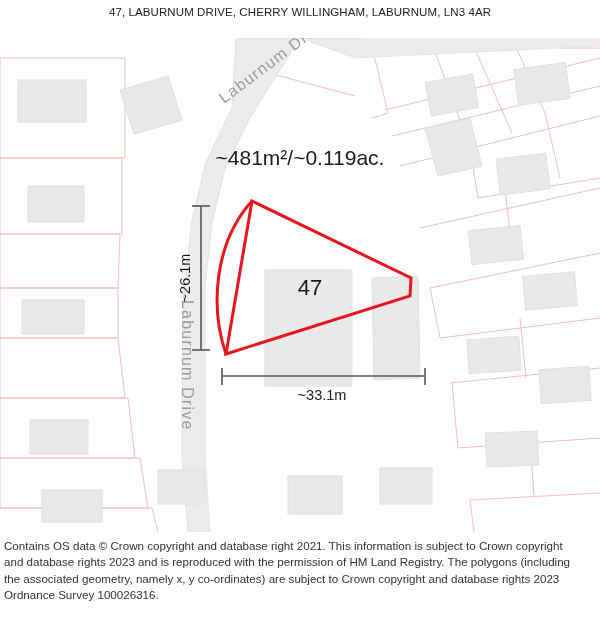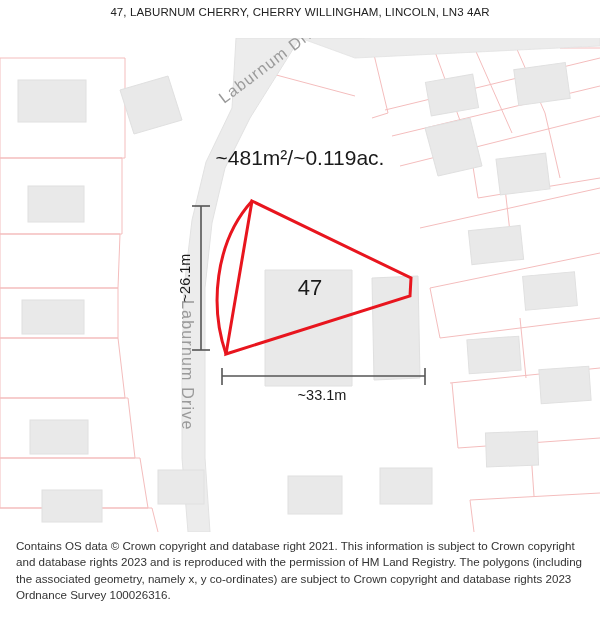--- a/index.html
+++ b/index.html
@@ -55,36 +55,36 @@
     display: block;
   }
   
   .footer {
     position: absolute;
     left: 0;
     top: 532px;
     width: 588px;
     height: 93px;
     box-sizing: border-box;
-    padding: 6px 4px 0 16px;
+    padding: 6px 4px 0 4px;
     font-size: 11.6px;
     line-height: 16.4px;
     color: #333333;
   }
   .footer p {
     margin: 0;
   }
 </style>
 </head>
 <body>
 
 <div id="page">
 
   <div class="header">
-    <div class="title">47, LABURNUM CHERRY, CHERRY WILLINGHAM, LINCOLN, LN3 4AR</div>
+    <div class="title">47, LABURNUM DRIVE, CHERRY WILLINGHAM, LABURNUM, LN3 4AR</div>
   </div>
 
   <div class="map">
     <svg width="600" height="494" viewBox="0 0 600 494" xmlns="http://www.w3.org/2000/svg">
 
       <rect x="0" y="0" width="600" height="494" fill="#ffffff"></rect>
 
       <g stroke="#f4bdbd" stroke-width="1" fill="none">
 
         <path d="M0 20 L125 20 L125 120 L0 120 Z"></path>

